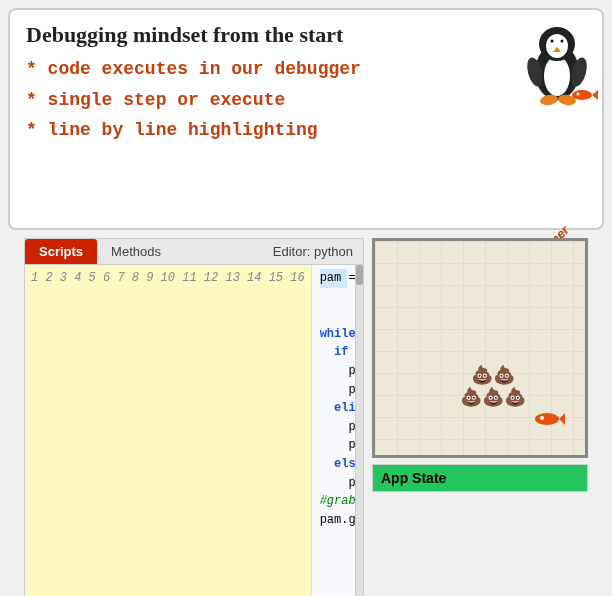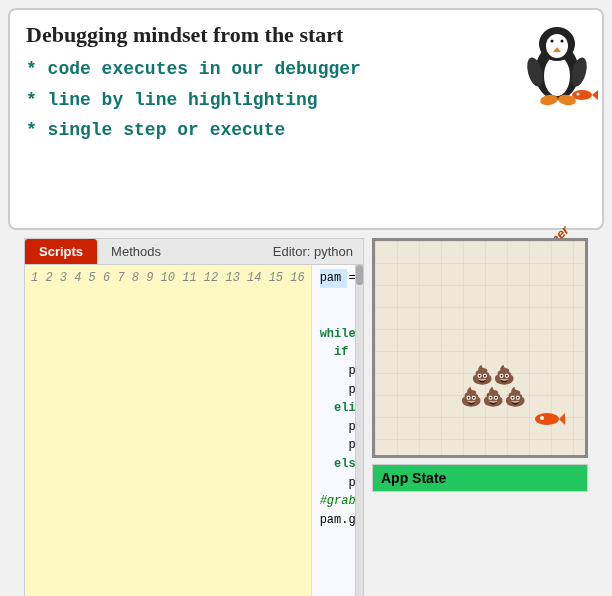--- a/index.html
+++ b/index.html
@@ -22,21 +22,21 @@
       margin-bottom: 6px;
       font-family: Georgia, serif;
     }
     #header-banner ul {
       list-style: none;
       padding: 0;
     }
     #header-banner ul li {
       font-size: 18px;
       font-weight: bold;
-      color: #0f766e;
+      color: #c2410c;
       font-family: 'Courier New', monospace;
       line-height: 1.7;
     }
     #header-banner ul li::before {
       content: '* ';
     }
     
     .diagonal-text {
       position: absolute;
       bottom: -5px;
@@ -127,21 +127,21 @@
       line-height: 1.55;
       overflow-x: auto;
       white-space: pre;
       background: #f8f8ff;
       color: #000;
     }
     .line-highlight {
       background: #d0e8ff;
       display: block;
     }
-    .kw { color: #15803d; font-weight: bold; }
+    .kw { color: #1d4ed8; font-weight: bold; }
     .cm { color: #008000; font-style: italic; }
     .scroll-indicator {
       width: 8px;
       background: #e0e0e0;
       border-left: 1px solid #ccc;
       position: relative;
     }
     .scroll-thumb {
       width: 100%;
       height: 20px;
@@ -222,22 +222,22 @@
       right: 0;
     }
   </style>
 </head>
 <body>
 
 <div id="header-banner">
   <h1>Debugging mindset from the start</h1>
   <ul>
     <li>code executes in our debugger</li>
+    <li>single step or execute</li>
     <li>line by line highlighting</li>
-    <li>single step or execute</li>
   </ul>
   <span class="diagonal-text">Think like a programmer</span>
 
   <svg class="penguin-svg" width="90" height="100" viewBox="0 0 90 100">
 
     <ellipse cx="45" cy="62" rx="22" ry="28" fill="#222"></ellipse>
 
     <ellipse cx="45" cy="66" rx="13" ry="20" fill="white"></ellipse>
 
     <ellipse cx="45" cy="34" rx="18" ry="17" fill="#222"></ellipse>

